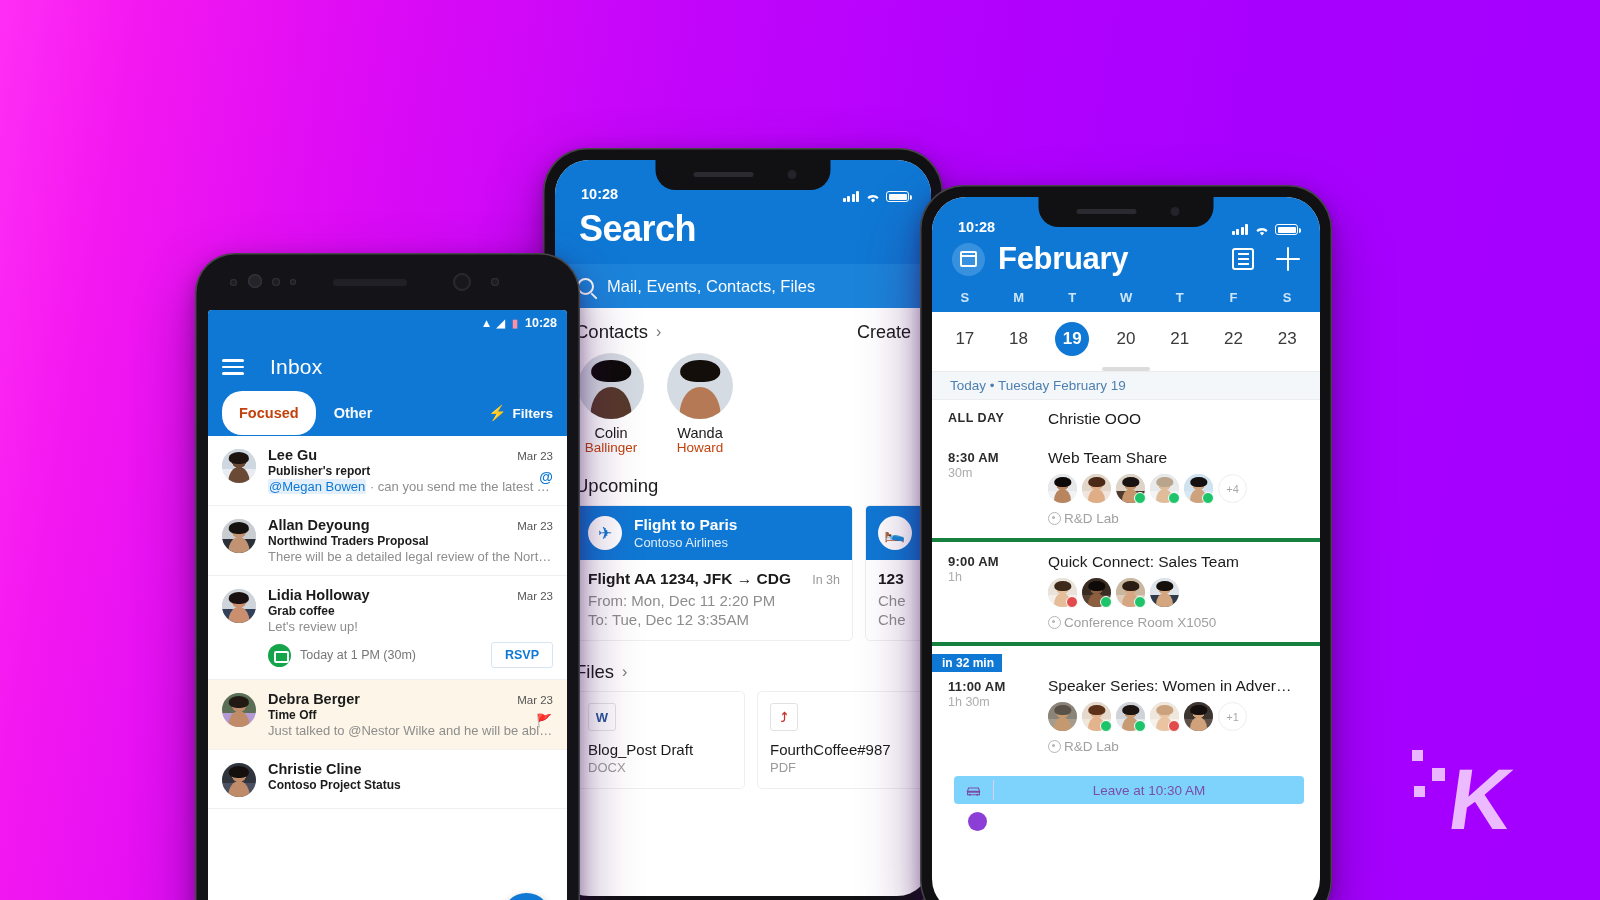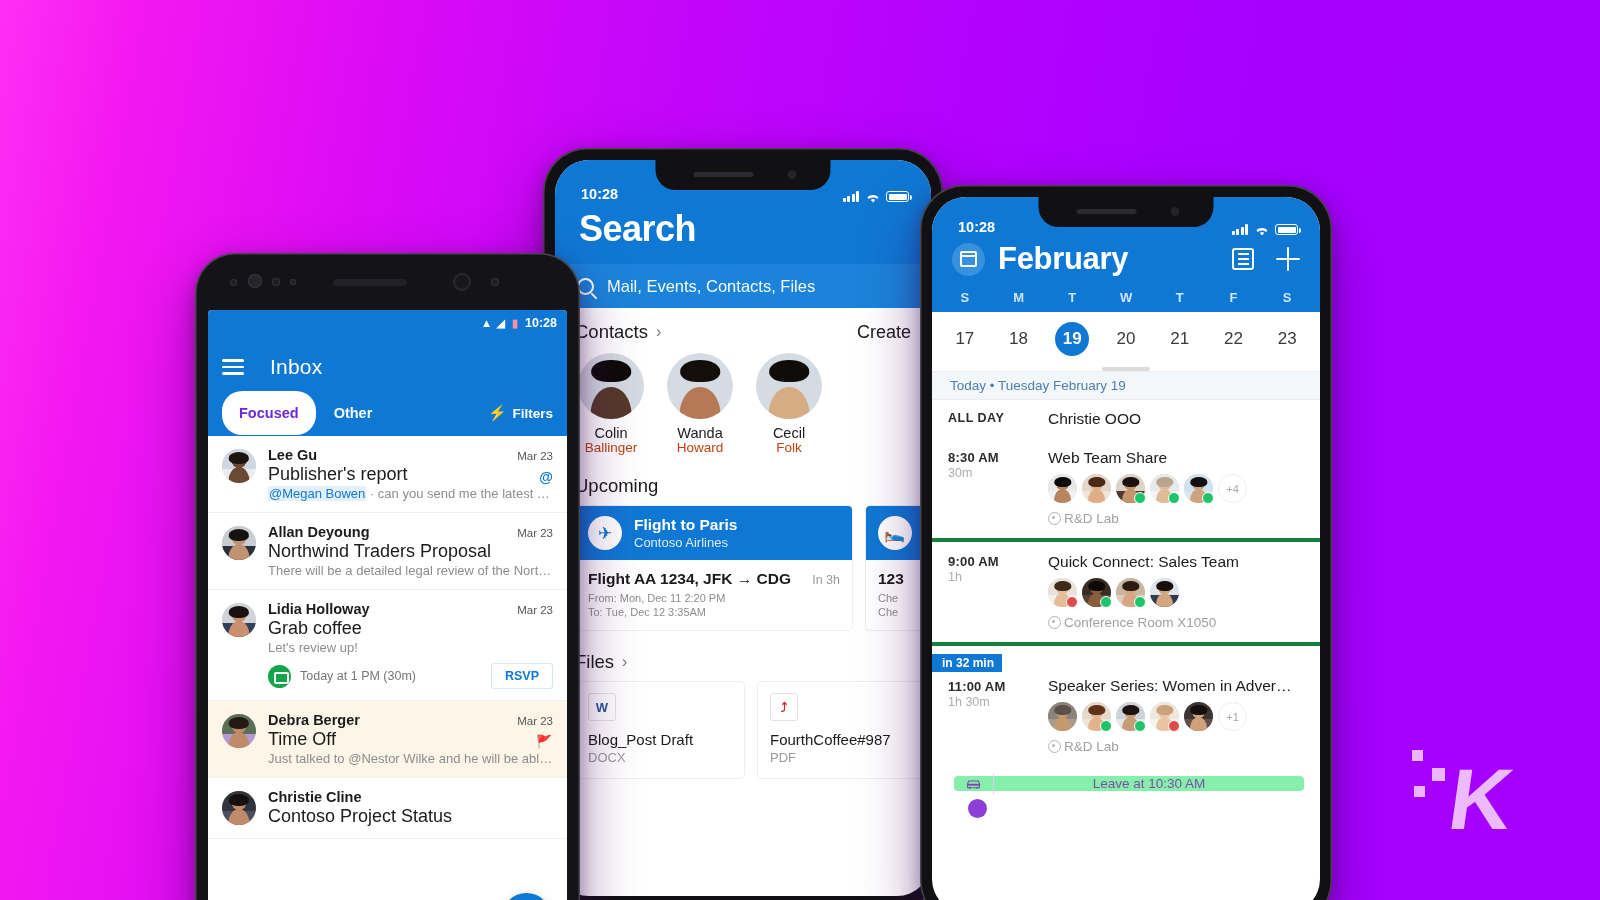--- a/index.html
+++ b/index.html
@@ -44,39 +44,39 @@
 
   
   .and-status { height: 26px; background:#0F78D4; display:flex; align-items:center;
       justify-content:flex-end; gap:7px; padding-right:10px; color:#fff; font-size:12.5px; font-weight:600;}
   .and-header { background:#0F78D4; padding: 8px 14px 0 14px; }
   .and-title-row{ display:flex; align-items:center; gap:26px; height:46px;}
   .hamburger{ width:22px; display:flex; flex-direction:column; gap:4px;}
   .hamburger i{ display:block; height:2.6px; background:#fff; border-radius:2px;}
   .and-title{ color:#fff; font-size:21px; font-weight:400; letter-spacing:.2px;}
   .pivot-row{ display:flex; align-items:center; height:46px; position:relative;}
-  .pill{ background:#fff; color:#6d28d9; font-size:14.5px; font-weight:600;
+  .pill{ background:#fff; color:#c2410c; font-size:14.5px; font-weight:600;
       padding:14px 17px; border-radius:20px;}
   .pivot-other{ color:#fff; font-size:14.5px; font-weight:600; margin-left:18px; opacity:.97;}
   .filters{ margin-left:auto; color:#fff; font-size:13.5px; font-weight:600;
       display:flex; align-items:center; gap:5px;}
   .bolt{ font-size:15px; }
 
   .mail-list{ background:#fff; }
   .mail-item{ display:flex; gap:12px; padding:11px 14px 11px 14px; position:relative;
       border-bottom:1px solid #f0f0f0;}
   .mail-item.unreadbg{ background:#FDF6E8;}
   .avatar{ width:34px; height:34px; border-radius:50%; flex:none; margin-top:2px;
       background:#cfd6dd; overflow:hidden; position:relative;}
   .avatar .face{ position:absolute; inset:0; }
   .mail-body{ flex:1; min-width:0;}
   .mrow1{ display:flex; align-items:baseline;}
   .mname{ font-size:14.5px; font-weight:700; color:#1b1b1b; white-space:nowrap;}
   .mdate{ margin-left:auto; font-size:11.5px; color:#555; font-weight:500; padding-left:8px;}
-  .msubj{ font-size:18px; font-weight:400; color:#1b1b1b; margin-top:1px;
+  .msubj{ font-size:12px; font-weight:700; color:#1b1b1b; margin-top:1px;
       white-space:nowrap; overflow:hidden; text-overflow:ellipsis;}
   .mprev{ font-size:13px; color:#8d8d8d; margin-top:1px; white-space:nowrap;
       overflow:hidden; text-overflow:ellipsis;}
   .mention{ color:#0F78D4; background:#E3F0FB; border-radius:2px; padding:0 1px;}
   .at-icon{ position:absolute; right:14px; top:33px; color:#0F78D4; font-size:14px; font-weight:700;}
   .flag-icon{ position:absolute; right:14px; top:33px; font-size:13px;}
   .rsvp-row{ display:flex; align-items:center; gap:9px; margin-top:8px;}
   .rsvp-ic{ width:23px;height:23px;border-radius:50%;background:#14A44A; position:relative;}
   .rsvp-ic::before{content:"";position:absolute;left:6px;top:7px;width:11px;height:8px;
       border:2px solid #fff;border-radius:2px;}
@@ -133,21 +133,21 @@
   .upc-card{ width:278px; flex:none; border:1px solid #eee; border-radius:5px; overflow:hidden; background:#fff;}
   .upc-top{ background:#0F78D4; display:flex; gap:12px; align-items:center; padding:10px 12px;}
   .upc-ic{ width:34px;height:34px;border-radius:50%;background:#fff;flex:none;
       display:flex;align-items:center;justify-content:center;color:#0F78D4;font-size:17px;}
   .upc-t1{ color:#fff; font-size:15.5px; font-weight:600;}
   .upc-t2{ color:#dcecfa; font-size:13px; margin-top:1px;}
   .upc-body{ padding:10px 12px 12px 12px;}
   .upc-r1{ display:flex; align-items:baseline;}
   .upc-main{ font-size:15.5px; font-weight:700; color:#1b1b1b;}
   .upc-in{ margin-left:auto; font-size:12.5px; color:#9a9a9a;}
-  .upc-sub{ font-size:11px; color:#8d8d8d; margin-top:4px;}
+  .upc-sub{ font-size:15px; color:#8d8d8d; margin-top:4px;}
 
   .files-row{ display:flex; gap:12px; padding: 0 0 0 20px;}
   .file-card{ width:170px; flex:none; border:1px solid #eee; border-radius:5px; padding:11px 12px 13px 12px;}
   .file-ic{ width:28px;height:28px;border:1px solid #e2e2e2;border-radius:3px;
       display:flex;align-items:center;justify-content:center;font-size:13px;font-weight:700;}
   .file-n{ font-size:15px; color:#1b1b1b; margin-top:10px; white-space:nowrap;}
   .file-t{ font-size:13px; color:#9a9a9a; margin-top:2px;}
 
   
   .cal-head{ background:#0F78D4; }
@@ -196,21 +196,21 @@
   .att .badge.no{ background:#E24B4B;}
   .att-more{ width:29px;height:29px;border-radius:50%;border:1px solid #eee;
       display:flex;align-items:center;justify-content:center;font-size:11px;color:#a9a9a9;}
   .loc{ display:flex; align-items:center; gap:5px; margin-top:8px; font-size:13.5px; color:#a0a0a0;}
   .pin{ width:11px;height:13px;position:relative;flex:none;}
   .pin::before{content:"";position:absolute;left:0;top:0;width:11px;height:11px;border:1.4px solid #b5b5b5;
       border-radius:50% 50% 50% 50%;}
   .pin::after{content:"";position:absolute;left:4px;top:4px;width:3px;height:3px;border-radius:50%;background:#b5b5b5;}
   .soon-tag{ position:absolute; left:0; top:8px; background:#0F78D4; color:#fff;
       font-size:12px; font-weight:700; padding:2px 8px 2px 10px;}
-  .leave{ margin:10px 16px 8px 22px; background:#86efac; border-radius:4px; height:15px;
+  .leave{ margin:10px 16px 8px 22px; background:#7dd3fc; border-radius:4px; height:28px;
       display:flex; align-items:center;}
   .leave .car{ width:40px; display:flex; align-items:center; justify-content:center;
       border-right:1px solid #E0CDF2; height:20px;}
   .leave .txt{ flex:1; text-align:center; color:#7C4DA8; font-size:13.5px;}
   .purple-dot-bottom{ width:19px;height:19px;border-radius:50%;background:#8B3FD6;
       margin:2px 0 0 36px;}
 
   
   .face{ background: radial-gradient(circle at 50% 34%, var(--sk) 0 26%, transparent 27%),
         linear-gradient(180deg, var(--bg) 0 58%, var(--sh) 58% 100%); }
@@ -400,27 +400,20 @@
         <div class="cfn">Colin</div>
         <div class="cln">Ballinger</div>
       </div>
       <div class="contact">
         <div class="cav">
             <div class="face" style="--sk:#B57A55;--hr:#140e0b;--bg:#c8d2dc;--sh:#b95a63"></div>
           </div>
         <div class="cfn">Wanda</div>
         <div class="cln">Howard</div>
       </div>
-      <div class="contact">
-        <div class="cav">
-            <div class="face" style="--sk:#D7AC84;--hr:#100c09;--bg:#c6ced8;--sh:#3b4a5c"></div>
-          </div>
-        <div class="cfn">Cecil</div>
-        <div class="cln">Folk</div>
-      </div>
     </div>
 
     <div class="sec-head" style="padding-top:16px">
       <span class="sec-title">Upcoming</span>
     </div>
 
     <div class="upc-cards">
       <div class="upc-card">
         <div class="upc-top">
           <span class="upc-ic">✈</span>

